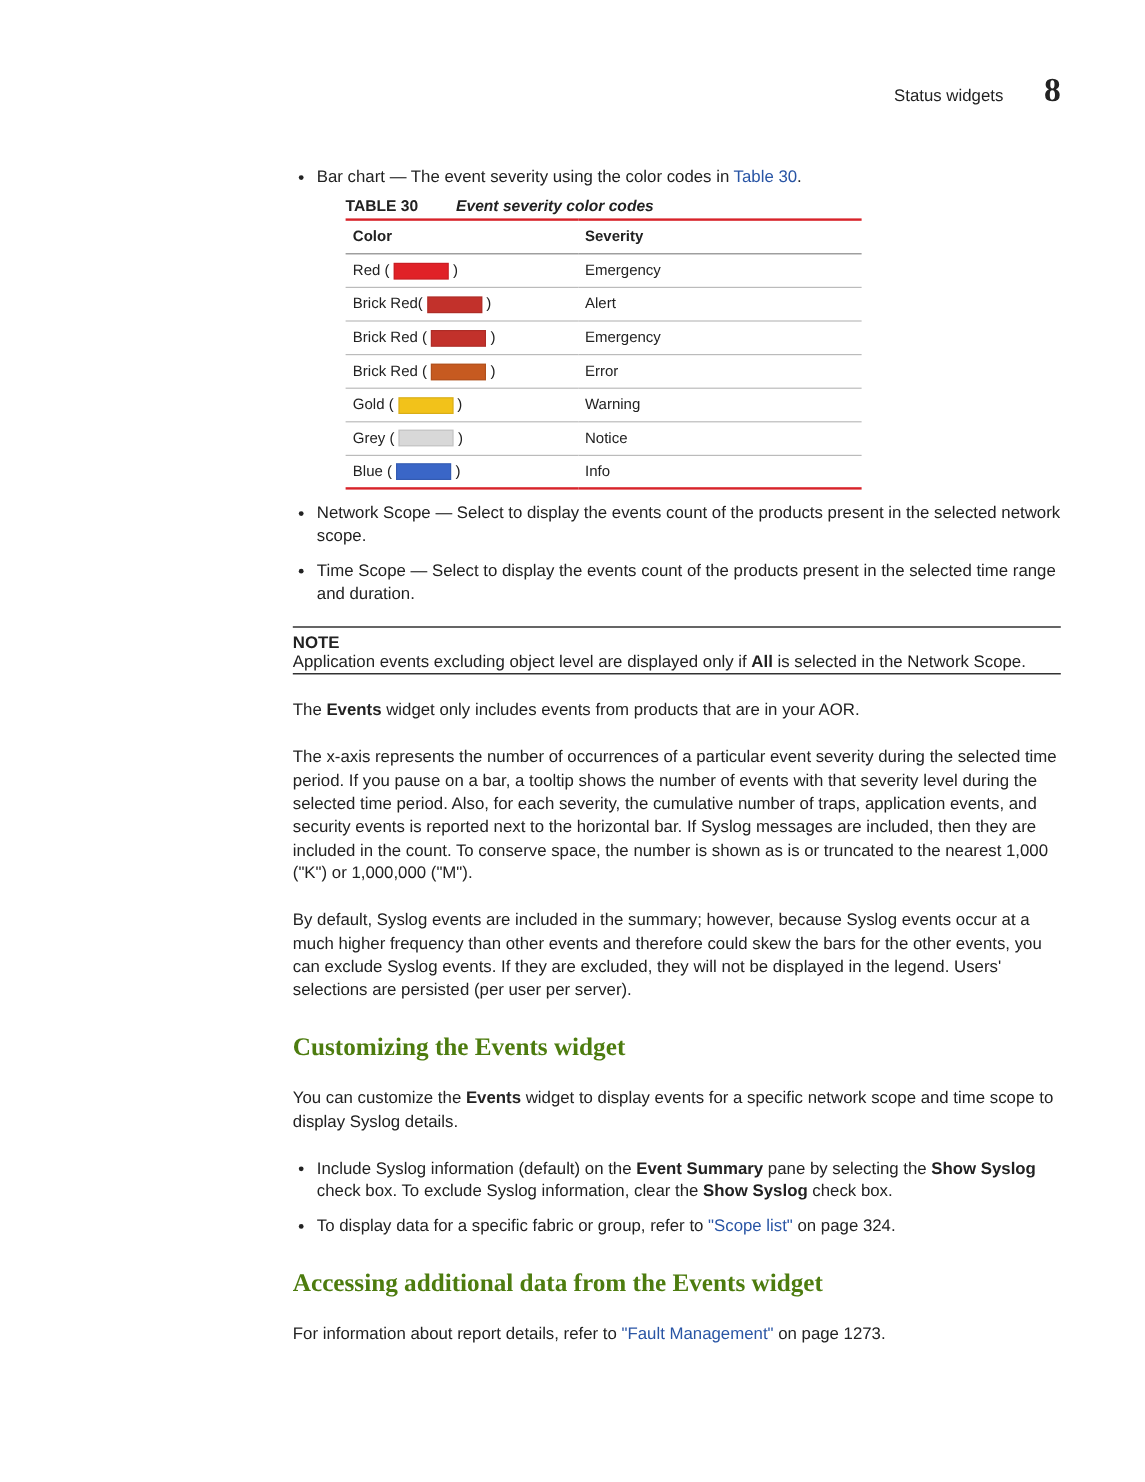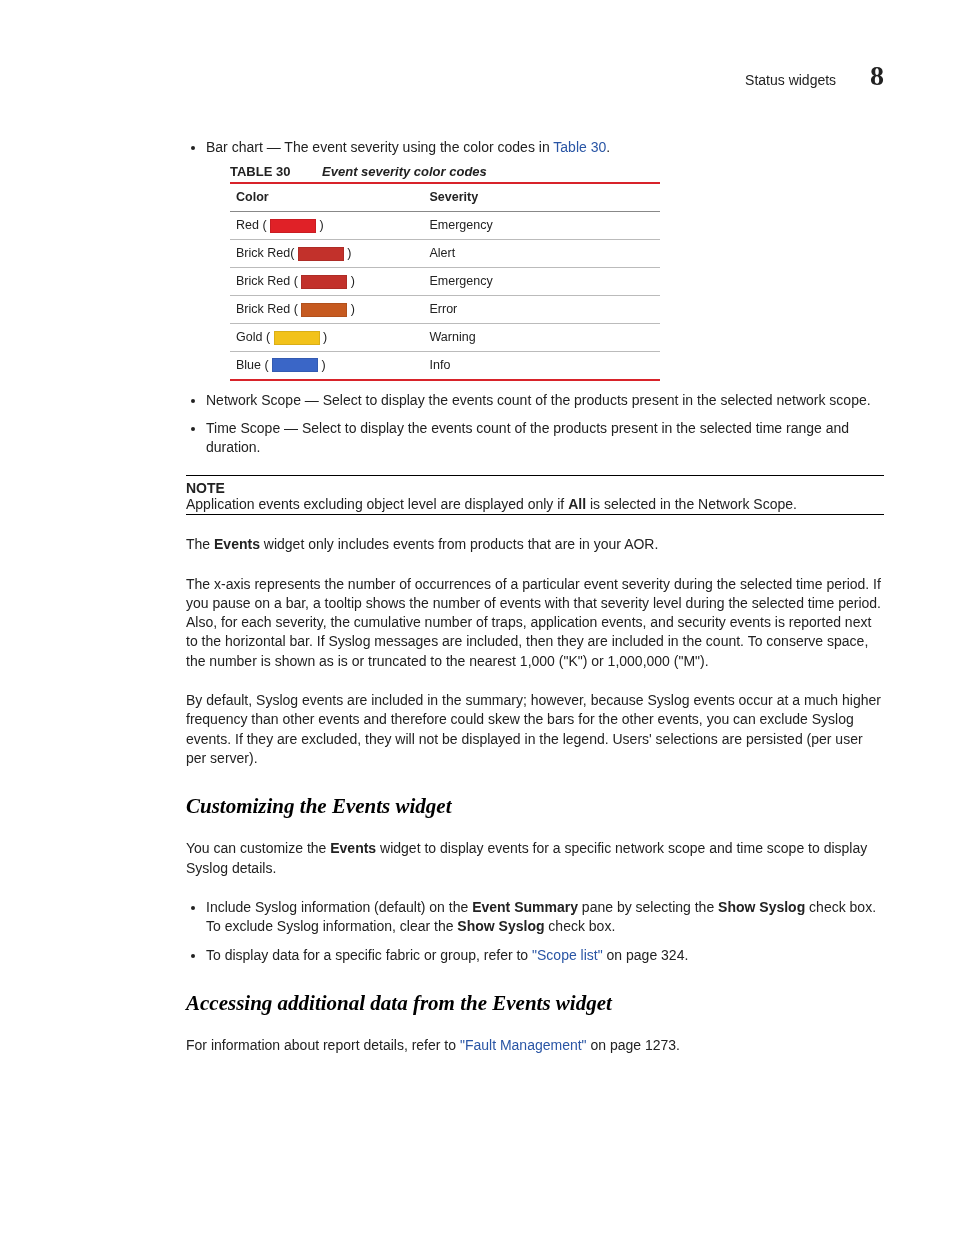--- a/index.html
+++ b/index.html
@@ -5,21 +5,21 @@
   body {
     margin: 0;
     padding: 0;
     background: #fff;
     font-family: Arial, Helvetica, sans-serif;
     font-size: 14px;
     color: #222;
     width: 954px;
   }
   .page {
-    padding: 60px 70px 80px 36px;
+    padding: 60px 70px 80px 94px;
   }
   .header {
     text-align: right;
     margin-bottom: 46px;
     font-size: 14px;
   }
   .header .chapnum {
     font-family: Georgia, "Times New Roman", serif;
     font-size: 28px;
     font-weight: bold;
@@ -95,26 +95,25 @@
     font-weight: bold;
     font-size: 14px;
     margin: 4px 0 0 0;
   }
   .para {
     margin: 20px 0;
     line-height: 1.38;
   }
   .h3 {
     font-family: Georgia, "Times New Roman", serif;
-    font-style: italic;
     font-weight: bold;
     font-size: 21px;
     margin: 26px 0 8px -150px;
     padding-left: 150px;
-    color: #000000;
+    color: #4d7c0f;
   }
   .h3.left {
     margin-left: 0;
     padding-left: 0;
   }
   .link {
     color: #2955a5;
   }
   .h3wrap {
     margin-left: -150px;
@@ -162,20 +161,24 @@
                 </tr>
                 <tr>
                   <td><span>Brick Red ( </span><span class="swatch" style="background: rgb(198, 90, 32);"></span><span> )</span></td>
                   <td>Error</td>
                 </tr>
                 <tr>
                   <td><span>Gold ( </span><span class="swatch" style="background: rgb(242, 194, 26);"></span><span> )</span></td>
                   <td>Warning</td>
                 </tr>
                 <tr>
+                  <td><span>Grey ( </span><span class="swatch" style="background: rgb(216, 216, 216);"></span><span> )</span></td>
+                  <td>Notice</td>
+                </tr>
+                <tr>
                   <td><span>Blue ( </span><span class="swatch" style="background: rgb(58, 102, 199);"></span><span> )</span></td>
                   <td>Info</td>
                 </tr>
               </tbody>
           </table>
         </div>
       </li>
 
       <li>Network Scope — Select to display the events count of the products present in the selected network scope.</li>
       <li>Time Scope — Select to display the events count of the products present in the selected time range and duration.</li>

